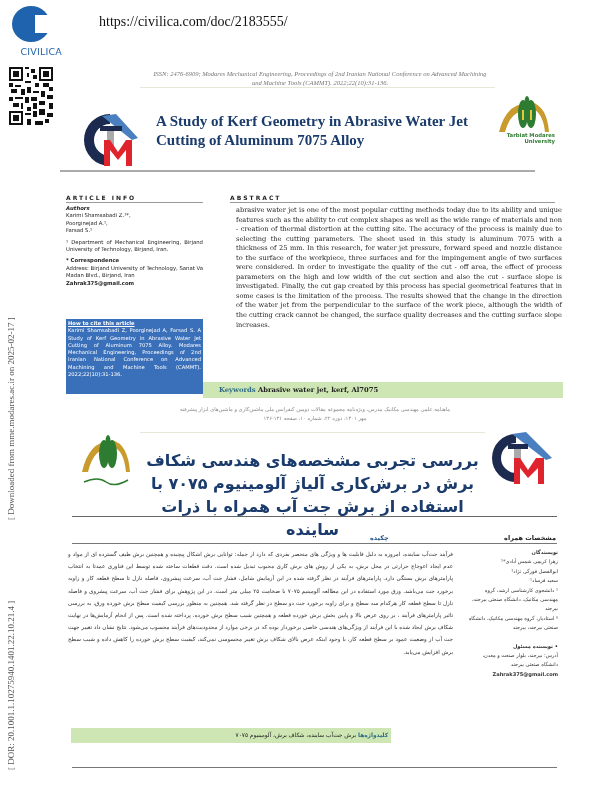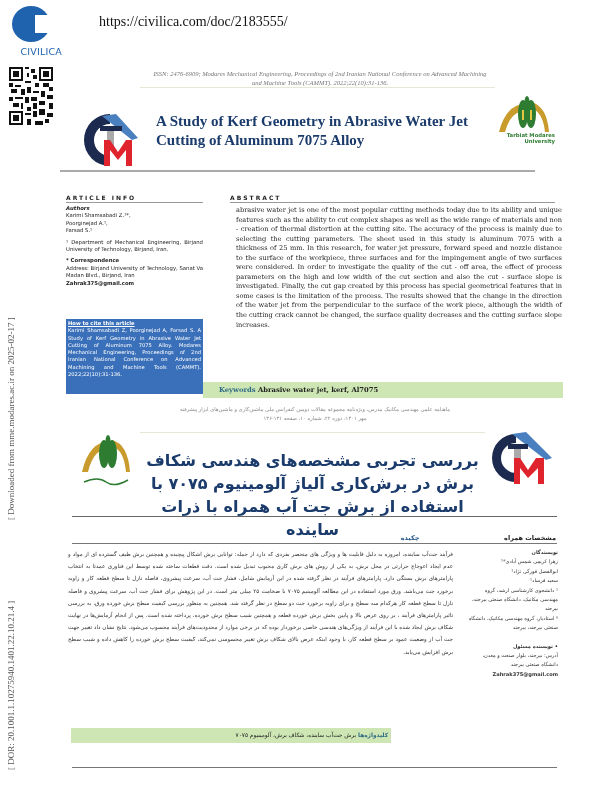--- a/index.html
+++ b/index.html
@@ -57,21 +57,21 @@
   .fa-issn { left: 150px; top: 405px; width: 330px; text-align: center; font-family: "DejaVu Sans", sans-serif; font-size: 5.2px; line-height: 8.5px; color: #888; direction: rtl; }
   .hr-fa { left: 140px; top: 432px; width: 345px; height: 1px; background: #e7e7d8; }
 
   .tmu-logo-fa { left: 78px; top: 432px; width: 56px; height: 56px; }
   .tm-logo-fa { left: 488px; top: 430px; width: 66px; height: 56px; }
   .title-fa { left: 140px; top: 449px; width: 345px; direction: rtl; text-align: center; font-family: "DejaVu Sans", sans-serif; font-weight: bold; font-size: 16px; line-height: 23px; color: #1a3b6b; }
 
   .hr-fa2 { left: 72px; top: 516px; width: 485px; height: 1px; background: #666; }
 
   .fa-info-head { left: 470px; top: 534px; width: 86px; direction: rtl; text-align: right; font-family: "DejaVu Sans", sans-serif; font-size: 6.5px; font-weight: bold; }
-  .fa-abs-head { left: 370px; top: 534px; width: 80px; direction: rtl; text-align: center; font-family: "DejaVu Sans", sans-serif; font-size: 6.5px; font-weight: bold; color: #2a5a8a; }
+  .fa-abs-head { left: 370px; top: 534px; width: 80px; direction: rtl; text-align: left; font-family: "DejaVu Sans", sans-serif; font-size: 6.5px; font-weight: bold; color: #2a5a8a; }
   .fa-line { left: 72px; top: 543px; width: 485px; height: 1px; background: #777; }
 
   .fa-info { left: 466px; top: 548px; width: 92px; direction: rtl; text-align: right; font-family: "DejaVu Sans", sans-serif; font-size: 5.1px; line-height: 9.4px; color: #333; }
   .fa-info .bold { font-weight: bold; }
   .fa-info .email { direction: ltr; text-align: right; font-weight: bold; font-family: "DejaVu Sans", sans-serif; }
   .fa-info .gap { height: 9px; }
 
   .fa-abstract { left: 68px; top: 548px; width: 385px; direction: rtl; text-align: justify; font-family: "DejaVu Sans", sans-serif; font-size: 5.6px; line-height: 12.2px; color: #333; }
 
   .kw-fa { left: 71px; top: 728px; width: 320px; height: 15px; background: #cde6b3; direction: rtl; text-align: right; font-family: "DejaVu Sans", sans-serif; font-size: 5.8px; line-height: 15px; padding-right: 3px; color: #222; }

